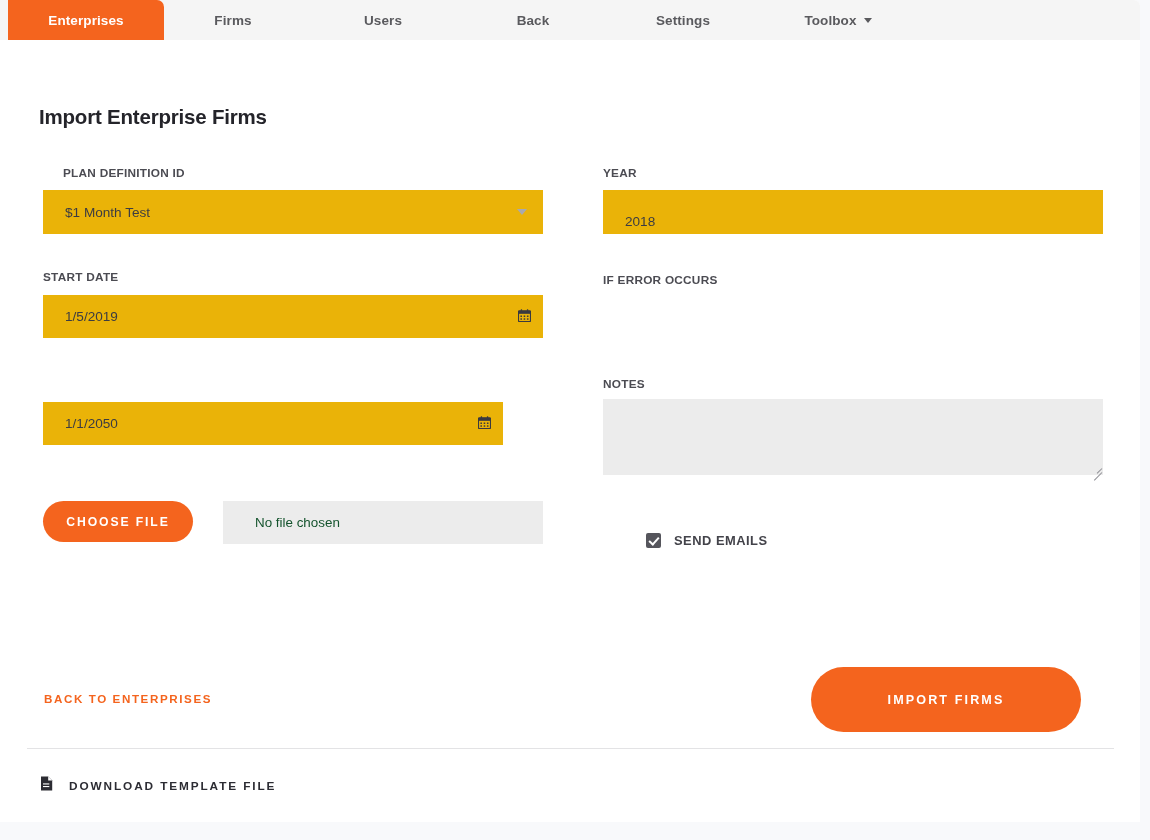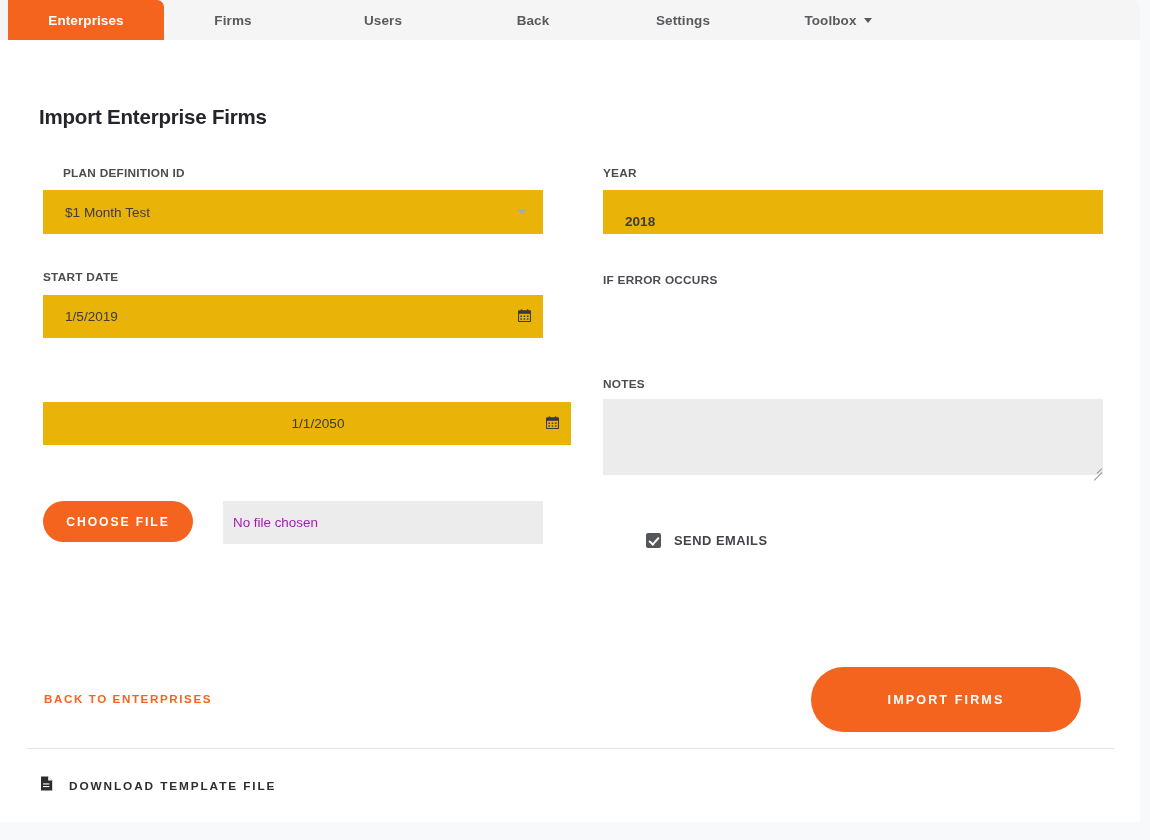--- a/index.html
+++ b/index.html
@@ -81,21 +81,21 @@
     background: #eab308;
     border: none;
     display: flex;
     align-items: center;
   }
   .input-val {
     font-size: 13.6px;
     color: #3c3c42;
     padding-left: 22px;
   }
-  .input-val.thin { font-weight: 700; margin-top: 18px; }
+  .input-val.thin { font-weight: 400; margin-top: 18px; }
   .sel-caret {
     position: absolute;
     right: 16px;
     width: 0; height: 0;
     border-left: 5px solid transparent;
     border-right: 5px solid transparent;
     border-top: 6px solid #a9a9ae;
   }
   .cal-icon {
     position: absolute;
@@ -165,22 +165,22 @@
   #file-name-box {
     position: absolute;
     left: 223px; top: 501px;
     width: 320px; height: 43px;
     background: #ececec;
     display: flex;
     align-items: center;
   }
   #file-name-text {
     font-size: 13.4px;
-    color: #a21caf;
-    padding-left: 10px;
+    color: #14532d;
+    padding-left: 32px;
   }
 
   
   #send-emails-row {
     position: absolute;
     left: 603px; top: 533px;
     display: flex;
     align-items: center;
     cursor: pointer;
     padding-left: 43px;
@@ -293,21 +293,21 @@
         <rect x="6.1" y="7" width="1.7" height="1.6" fill="#3a3a40"></rect>
         <rect x="9.6" y="7" width="1.7" height="1.6" fill="#3a3a40"></rect>
         <rect x="2.6" y="10" width="1.7" height="1.6" fill="#3a3a40"></rect>
         <rect x="6.1" y="10" width="1.7" height="1.6" fill="#3a3a40"></rect>
         <rect x="9.6" y="10" width="1.7" height="1.6" fill="#3a3a40"></rect>
       </svg>
     </span>
   </div>
 
   <label class="field-label" style="left:43px;top:377px;margin-top:32px;">END DATE</label>
-  <div class="input-box" style="left:43px;top:402px;width:528px;height:43px;justify-content:center;">
+  <div class="input-box" style="left:43px;top:402px;width:460px;height:43px;">
     <span class="input-val">1/1/2050</span>
     <span class="cal-icon">
       <svg width="13" height="13" viewBox="0 0 14 14" aria-hidden="true">
         <rect x="0.5" y="2" width="13" height="11.5" rx="1" fill="none" stroke="#3a3a40" stroke-width="1.3"></rect>
         <rect x="0.5" y="2" width="13" height="3.2" fill="#3a3a40"></rect>
         <rect x="3" y="0.3" width="1.4" height="3" fill="#3a3a40"></rect>
         <rect x="9.6" y="0.3" width="1.4" height="3" fill="#3a3a40"></rect>
         <rect x="2.6" y="7" width="1.7" height="1.6" fill="#3a3a40"></rect>
         <rect x="6.1" y="7" width="1.7" height="1.6" fill="#3a3a40"></rect>
         <rect x="9.6" y="7" width="1.7" height="1.6" fill="#3a3a40"></rect>

